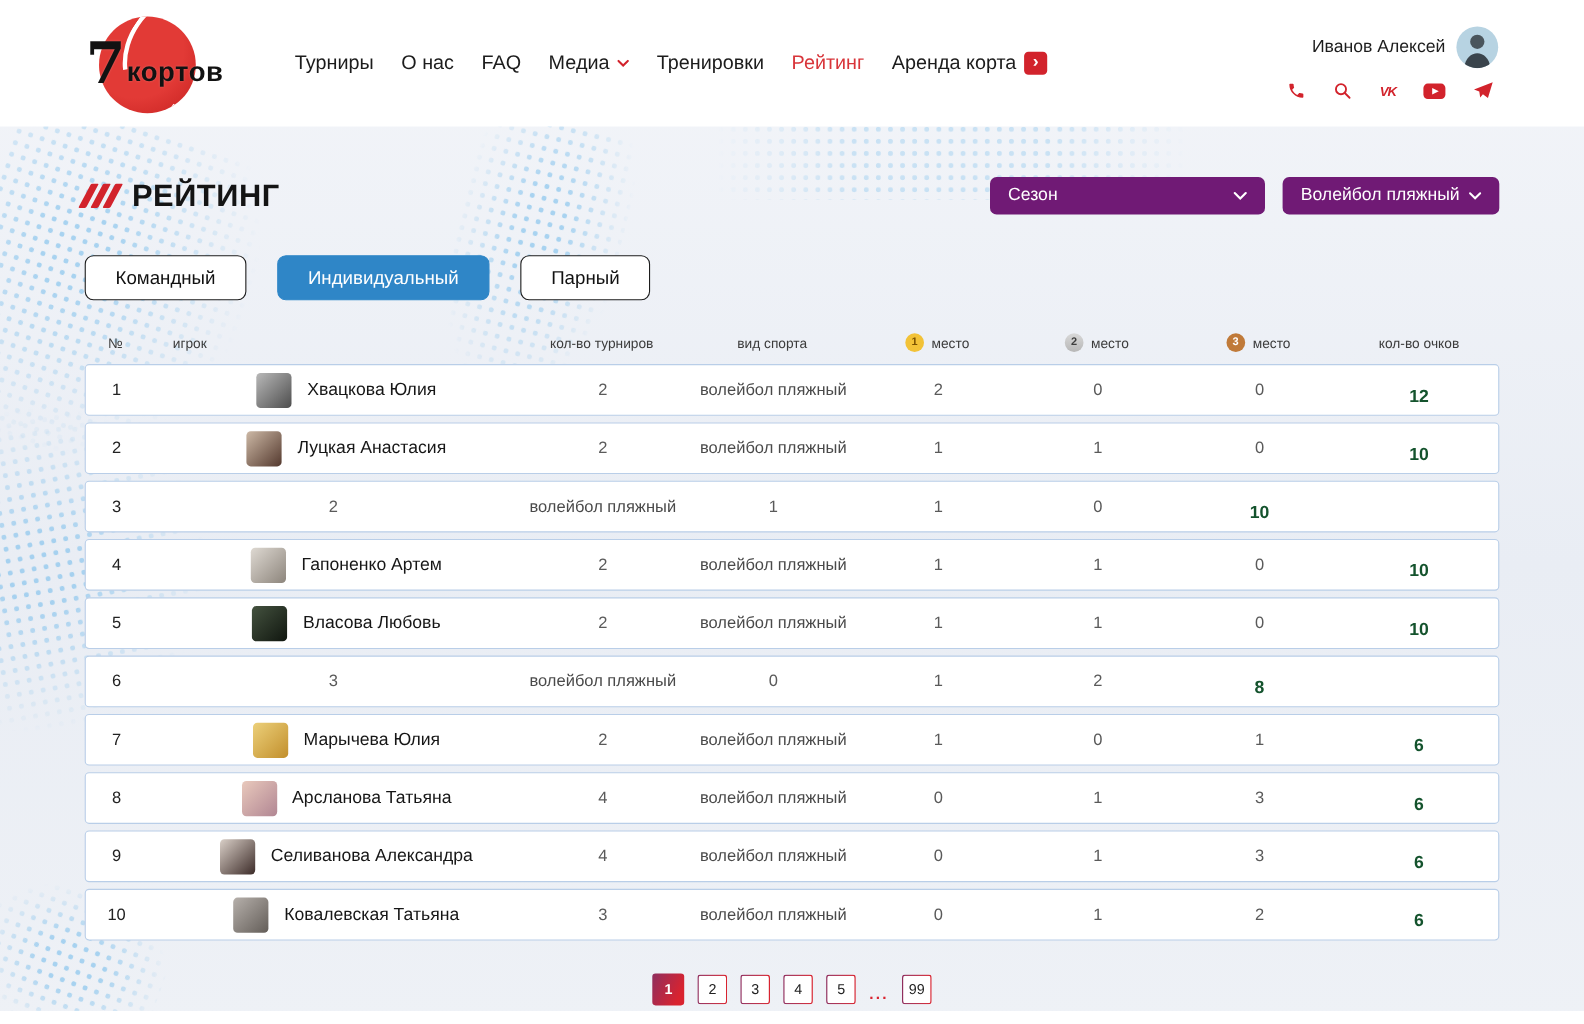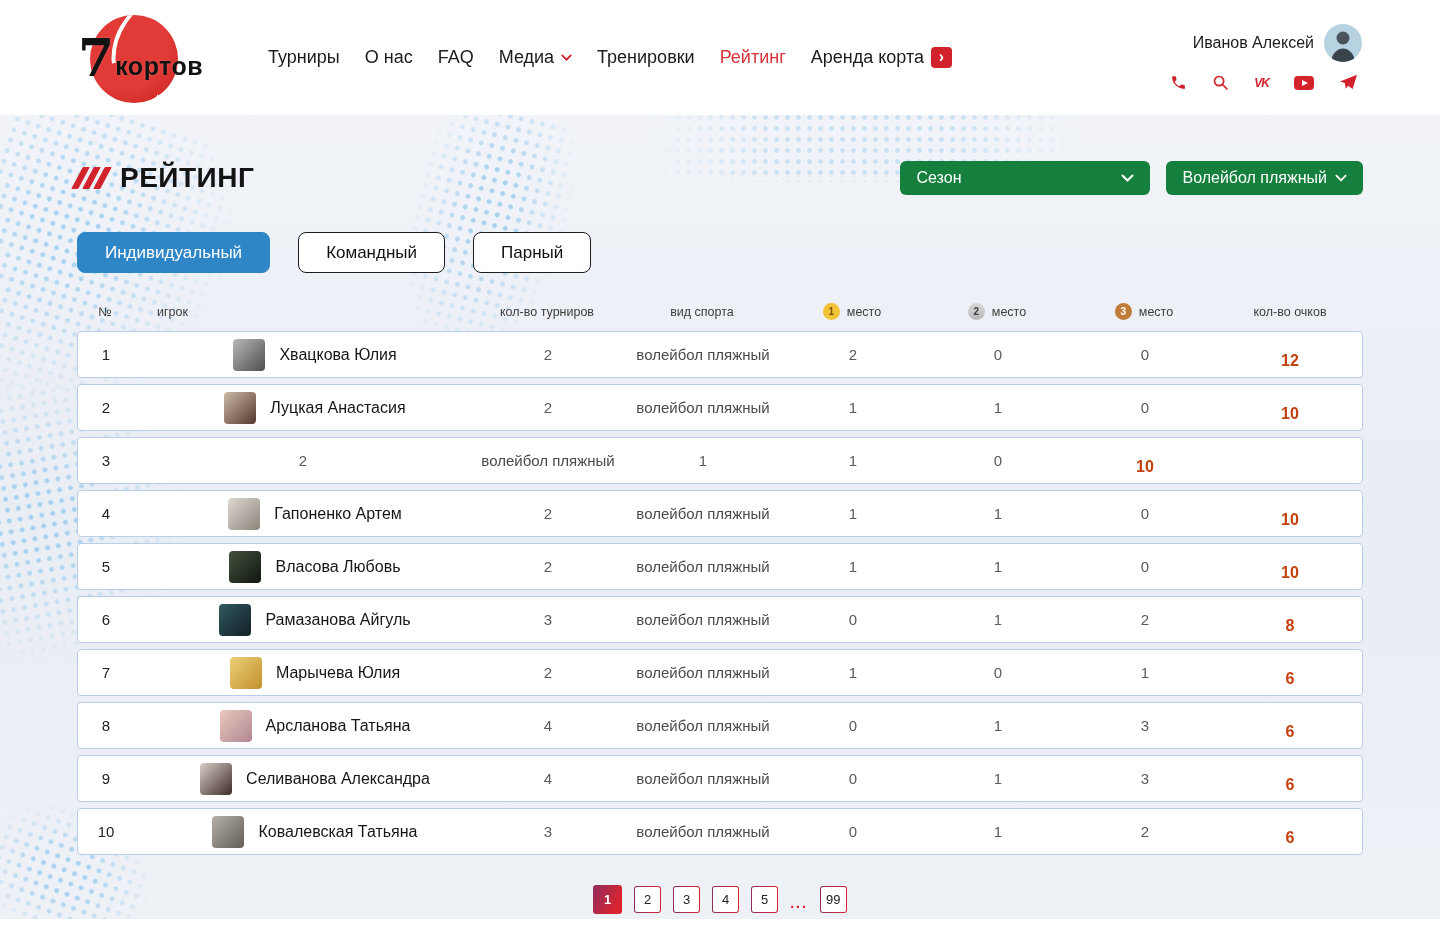--- a/index.html
+++ b/index.html
@@ -57,21 +57,21 @@
   .yt::after{content:"";position:absolute;left:8px;top:4px;border-left:6px solid #fff;border-top:3.5px solid transparent;border-bottom:3.5px solid transparent;}
 
   
   .main{position:relative;z-index:1;padding:0 77px;}
   .title-row{margin-top:46px;display:flex;align-items:center;justify-content:space-between;}
   .title-left{display:flex;align-items:center;gap:14px;}
   .slashes{display:flex;gap:4px;}
   .slash{width:7px;height:22px;background:#d2232c;transform:skewX(-28deg);border-radius:1px;}
   .page-title{font-size:28px;font-weight:800;letter-spacing:.5px;color:#141414;}
   .filters{display:flex;gap:16px;}
-  .dd{background:#15803d;color:#fff;border:none;border-radius:6px;height:34px;display:flex;align-items:center;
+  .dd{background:#701a75;color:#fff;border:none;border-radius:6px;height:34px;display:flex;align-items:center;
     font-size:16px;padding:0 16px;cursor:pointer;font-family:inherit;}
   .dd-season{width:250px;justify-content:space-between;}
   .dd-sport{gap:8px;}
 
   .tabs{margin-top:37px;display:flex;gap:28px;}
   .tab{height:41px;padding:0 27px;border-radius:8px;font-size:17px;display:flex;align-items:center;
     background:#fff;border:1.5px solid #1d1d1d;color:#111;cursor:pointer;font-family:inherit;}
   .tab.active{background:#2f86c7;border-color:#2f86c7;color:#fff;}
 
   
@@ -84,21 +84,21 @@
   .silver{background:linear-gradient(#d8d8d8,#b7b7b7);color:#3d3d3d;}
   .bronze{background:#c07a39;color:#fff;}
   .row{background:#fff;border:1px solid #b9cee8;border-radius:4px;height:47px;margin-bottom:6px;cursor:pointer;}
   .c-num{text-align:center;font-size:15px;color:#222;}
   .c-player{display:flex;align-items:center;gap:14px;padding-left:24px;justify-content:center;}
   .avatar{width:32px;height:32px;border-radius:4px;flex:0 0 auto;}
   .pname{font-size:16px;color:#161616;}
   .c-center{text-align:center;}
   .c-muted{font-size:15px;color:#5a5a5a;}
   .c-sport{font-size:15px;color:#4a4a4a;}
-  .c-points{font-size:16px;font-weight:700;color:#c2410c;margin-top:13px;}
+  .c-points{font-size:16px;font-weight:700;color:#14532d;margin-top:13px;}
 
   
   .pagination{margin-top:30px;display:flex;align-items:center;justify-content:center;gap:12px;}
   .page{width:27px;height:27px;display:flex;align-items:center;justify-content:center;font-size:13px;color:#222;
     border-radius:3px;cursor:pointer;font-family:inherit;
     background:linear-gradient(#fff,#fff) padding-box,linear-gradient(90deg,#8f2e5e,#d9232f) border-box;
     border:1px solid transparent;}
   .page.active{width:29px;height:29px;background:linear-gradient(115deg,#8f2e5e 0%,#d9232f 80%);color:#fff;border:none;font-weight:700;}
   .ellipsis{color:#d9232f;font-weight:800;letter-spacing:2px;font-size:14px;align-self:flex-end;padding-bottom:3px;}
 
@@ -215,25 +215,25 @@
       <button class="dd dd-sport">
         <span>Волейбол пляжный</span>
         <svg width="12" height="8" viewBox="0 0 13 8" fill="none" stroke="#fff" stroke-width="2" stroke-linecap="round">
             <polyline points="1.5,1.5 6.5,6.5 11.5,1.5"></polyline>
           </svg>
       </button>
     </div>
   </div>
 
   <div class="tabs">
+      <button class="tab">
+    <span>Командный</span>
+  </button>
       <button class="tab active">
     <span>Индивидуальный</span>
-  </button>
-      <button class="tab">
-    <span>Командный</span>
   </button>
       <button class="tab">
     <span>Парный</span>
   </button>
     </div>
 
   <div class="grid thead">
     <div class="th">№</div>
     <div class="th th-left">игрок</div>
     <div class="th">кол-во турниров</div>
@@ -310,24 +310,20 @@
     </div>
     <div class="c-center c-muted">2</div>
     <div class="c-center c-sport">волейбол пляжный</div>
     <div class="c-center c-muted">1</div>
     <div class="c-center c-muted">1</div>
     <div class="c-center c-muted">0</div>
     <div class="c-center c-points">10</div>
   </div>
       <div class="grid row">
     <div class="c-num">6</div>
-    <div class="c-player">
-      <span class="avatar" style="background: linear-gradient(135deg, rgb(47, 90, 96), rgb(19, 31, 38));"></span>
-      <span class="pname">Рамазанова Айгуль</span>
-    </div>
     <div class="c-center c-muted">3</div>
     <div class="c-center c-sport">волейбол пляжный</div>
     <div class="c-center c-muted">0</div>
     <div class="c-center c-muted">1</div>
     <div class="c-center c-muted">2</div>
     <div class="c-center c-points">8</div>
   </div>
       <div class="grid row">
     <div class="c-num">7</div>
     <div class="c-player">

